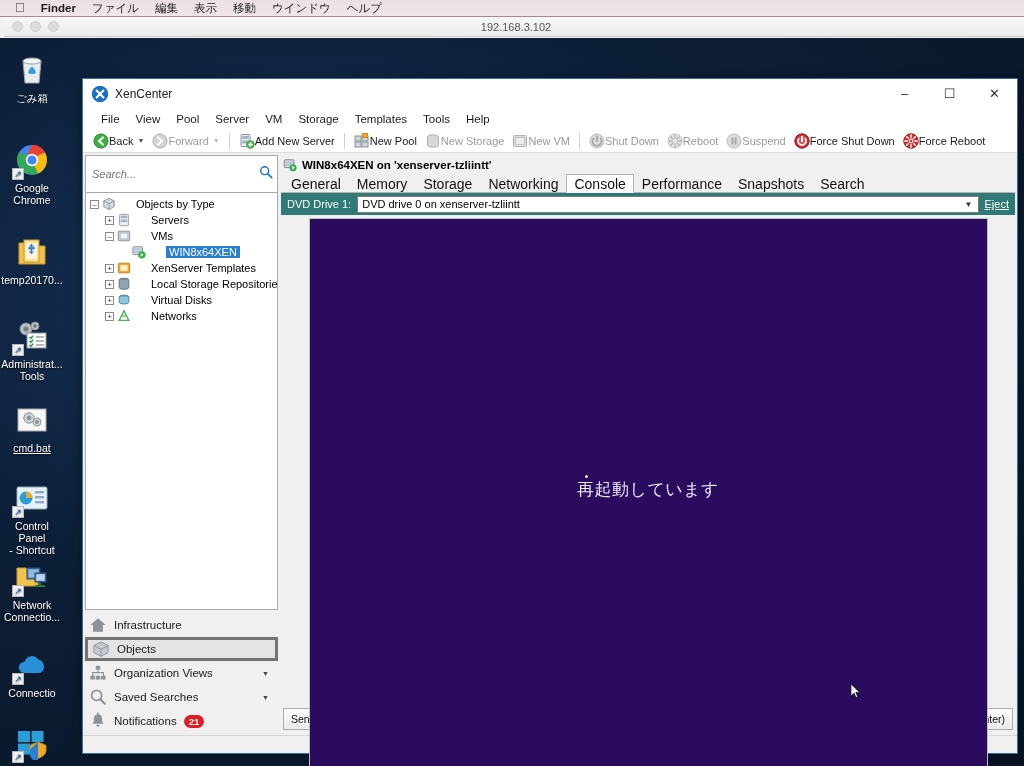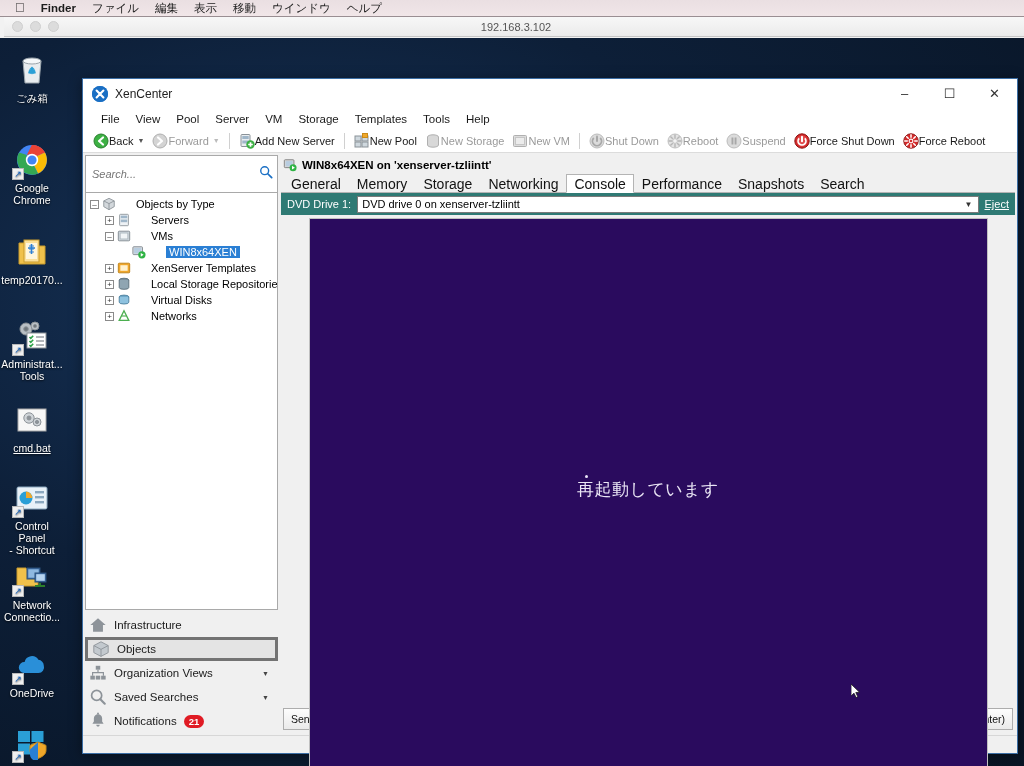--- a/index.html
+++ b/index.html
@@ -361,21 +361,21 @@
       <rect x="20" y="13" width="11" height="9" fill="#3f6fa8" stroke="#2b4f79"></rect>
       <rect x="21.2" y="14.2" width="8.6" height="6.6" fill="#b6d3ef"></rect>
       <path d="M25 23 v3 M20 26 h10" stroke="#2b7d2b" stroke-width="2"></path>
     </svg><span class="shortcut-badge">↗</span></span>
           <span class="lbl">Network<br>Connectio...</span>
         </div>
         <div class="dicon" style="top: 610px;">
           <span class="glyph"><svg width="34" height="34" viewBox="0 0 34 34">
       <path d="M9 25 a5.5 5.5 0 0 1 0.6 -11 a7.5 7.5 0 0 1 13.8 -2.2 a5.8 5.8 0 0 1 5.4 5.8 a5.6 5.6 0 0 1 -5.6 7.4 z" fill="#2a8fd8"></path>
     </svg><span class="shortcut-badge">↗</span></span>
-          <span class="lbl">OneDrive</span>
+          <span class="lbl">Connectio</span>
         </div>
         <div class="dicon" style="top: 688px;">
           <span class="glyph"><svg width="34" height="34" viewBox="0 0 34 34">
       <rect x="3" y="5" width="12" height="11" fill="#2a9fd6"></rect>
       <rect x="16.5" y="5" width="12" height="11" fill="#2a9fd6"></rect>
       <rect x="3" y="17.5" width="12" height="11" fill="#2a9fd6"></rect>
       <rect x="16.5" y="17.5" width="12" height="11" fill="#2a9fd6"></rect>
       <path d="M23 16 l8 3.4 v5 c0 4 -4 6.6 -8 8 c-4 -1.4 -8 -4 -8 -8 v-5 z" fill="#f0a72a" stroke="#c98a17"></path>
       <path d="M23 16 v20.4 c-4 -1.4 -8 -4 -8 -8 v-5 z" fill="#2a7fd4"></path>
     </svg><span class="shortcut-badge">↗</span></span>

